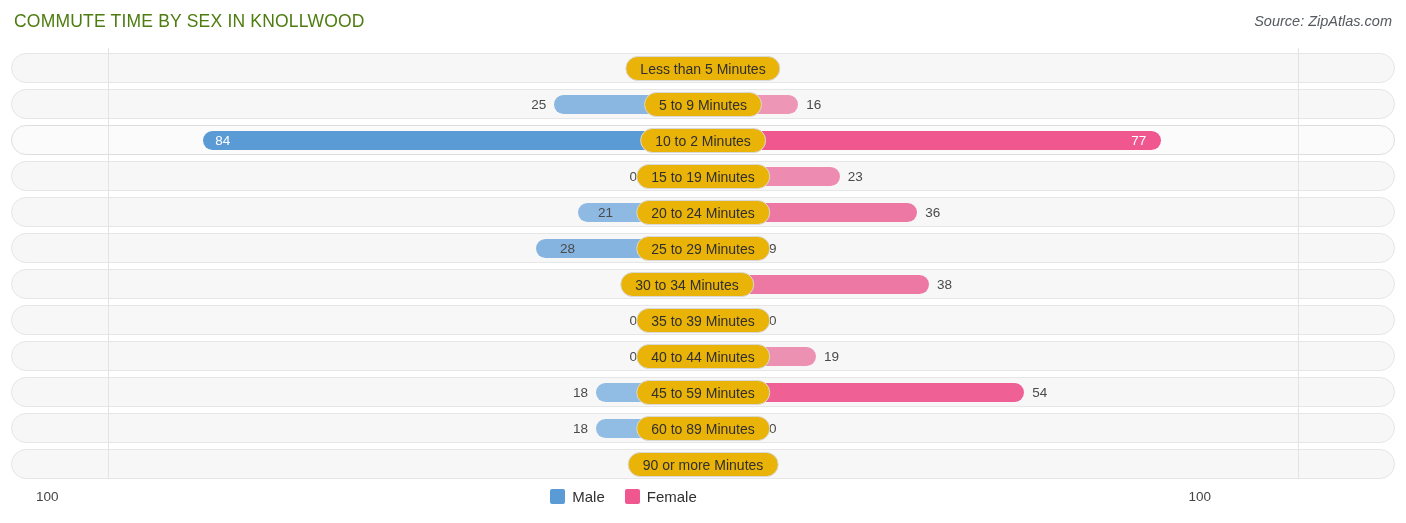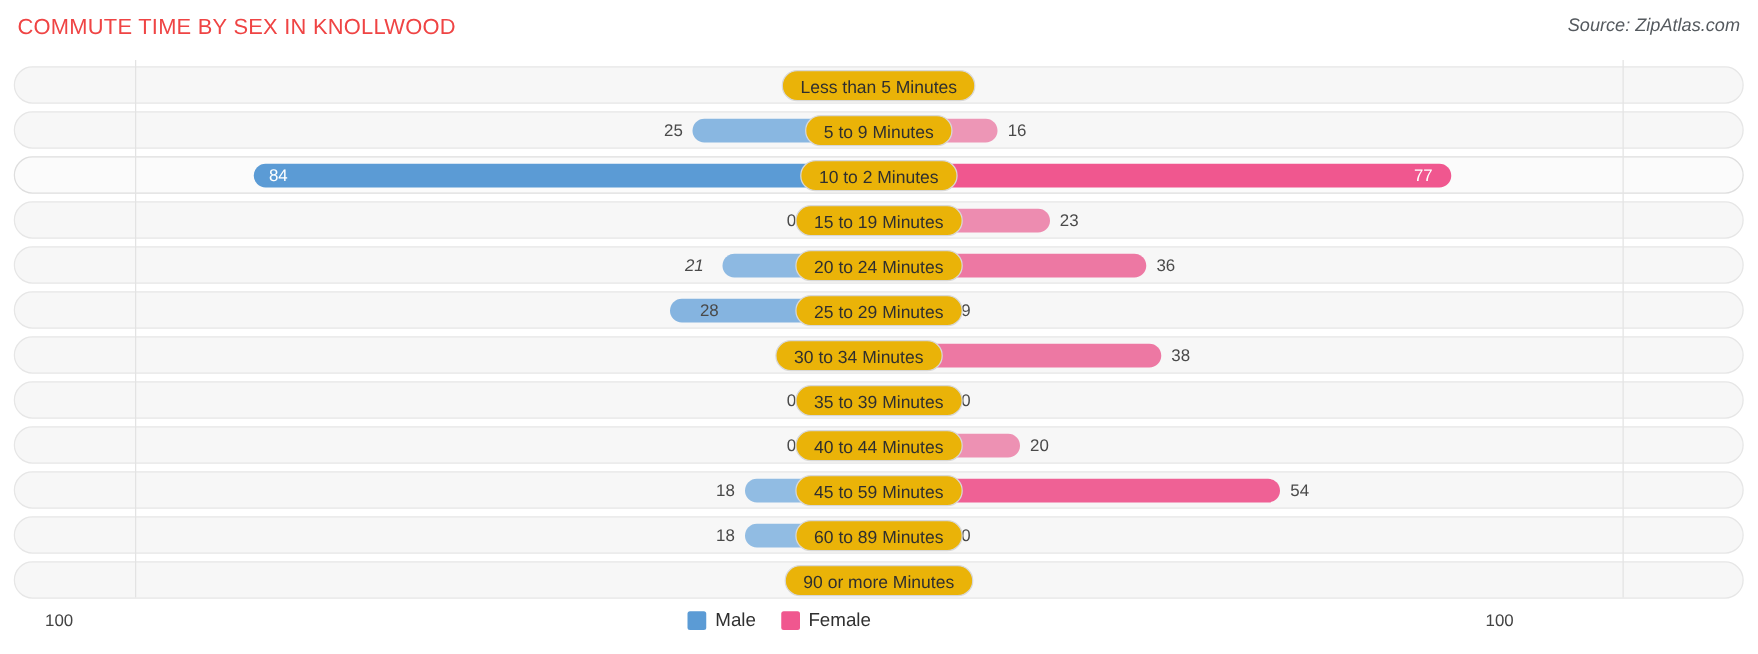--- a/index.html
+++ b/index.html
@@ -15,21 +15,21 @@
 
   
   .header {
     position: absolute; top: 0; left: 0;
     width: 1406px; height: 46px;
   }
   .chart-title {
     position: absolute;
     left: 14px; top: 11px;
     font-size: 17.5px;
-    color: #ef4444;
+    color: #4d7c0f;
     letter-spacing: 0.2px;
     white-space: nowrap;
   }
   .source-note {
     position: absolute;
     right: 14px; top: 13px;
     font-size: 14.5px;
     font-style: italic;
     color: #555a5f;
     white-space: nowrap;
@@ -189,21 +189,21 @@
       <div class="bar male" style="left: 634px; width: 58px; background: rgb(170, 203, 233);"></div>
       <div class="bar female" style="left: 692px; width: 136.85px; background: rgb(237, 140, 176);"></div>
       <div class="val left" style="right: 758px;">0</div>
       <div class="val right" style="left: 836.85px;">23</div>
       <div class="cat-pill" style="left: 692px;">15 to 19 Minutes</div>
     </div>
     <div class="row" style="top: 149px;">
       <div class="track"></div>
       <div class="bar male" style="left: 567.05px; width: 124.95px; background: rgb(141, 185, 226);"></div>
       <div class="bar female" style="left: 692px; width: 214.2px; background: rgb(237, 120, 163);"></div>
-      <div class="val left" style="right: 832px; font-style: italic;">21</div>
+      <div class="val left" style="right: 782px;">21</div>
       <div class="val right" style="left: 914.2px;">36</div>
       <div class="cat-pill" style="left: 692px;">20 to 24 Minutes</div>
     </div>
     <div class="row" style="top: 185px;">
       <div class="track"></div>
       <div class="bar male" style="left: 525.4px; width: 166.6px; background: rgb(133, 180, 224);"></div>
       <div class="bar female" style="left: 692px; width: 58px; background: rgb(238, 160, 189);"></div>
       <div class="val left" style="right: 820px;">28</div>
       <div class="val right" style="left: 758px;">9</div>
       <div class="cat-pill" style="left: 692px;">25 to 29 Minutes</div>
@@ -222,21 +222,21 @@
       <div class="bar female" style="left: 692px; width: 58px; background: rgb(238, 170, 195);"></div>
       <div class="val left" style="right: 758px;">0</div>
       <div class="val right" style="left: 758px;">0</div>
       <div class="cat-pill" style="left: 692px;">35 to 39 Minutes</div>
     </div>
     <div class="row" style="top: 293px;">
       <div class="track"></div>
       <div class="bar male" style="left: 634px; width: 58px; background: rgb(170, 203, 233);"></div>
       <div class="bar female" style="left: 692px; width: 113.05px; background: rgb(237, 145, 179);"></div>
       <div class="val left" style="right: 758px;">0</div>
-      <div class="val right" style="left: 813.05px;">20</div>
+      <div class="val right" style="left: 813.05px;">19</div>
       <div class="cat-pill" style="left: 692px;">40 to 44 Minutes</div>
     </div>
     <div class="row" style="top: 329px;">
       <div class="track"></div>
       <div class="bar male" style="left: 584.9px; width: 107.1px; background: rgb(145, 188, 227);"></div>
       <div class="bar female" style="left: 692px; width: 321.3px; background: rgb(239, 97, 149);"></div>
       <div class="val left" style="right: 807.1px;">18</div>
       <div class="val right" style="left: 1021.3px;">54</div>
       <div class="cat-pill" style="left: 692px;">45 to 59 Minutes</div>
     </div>

